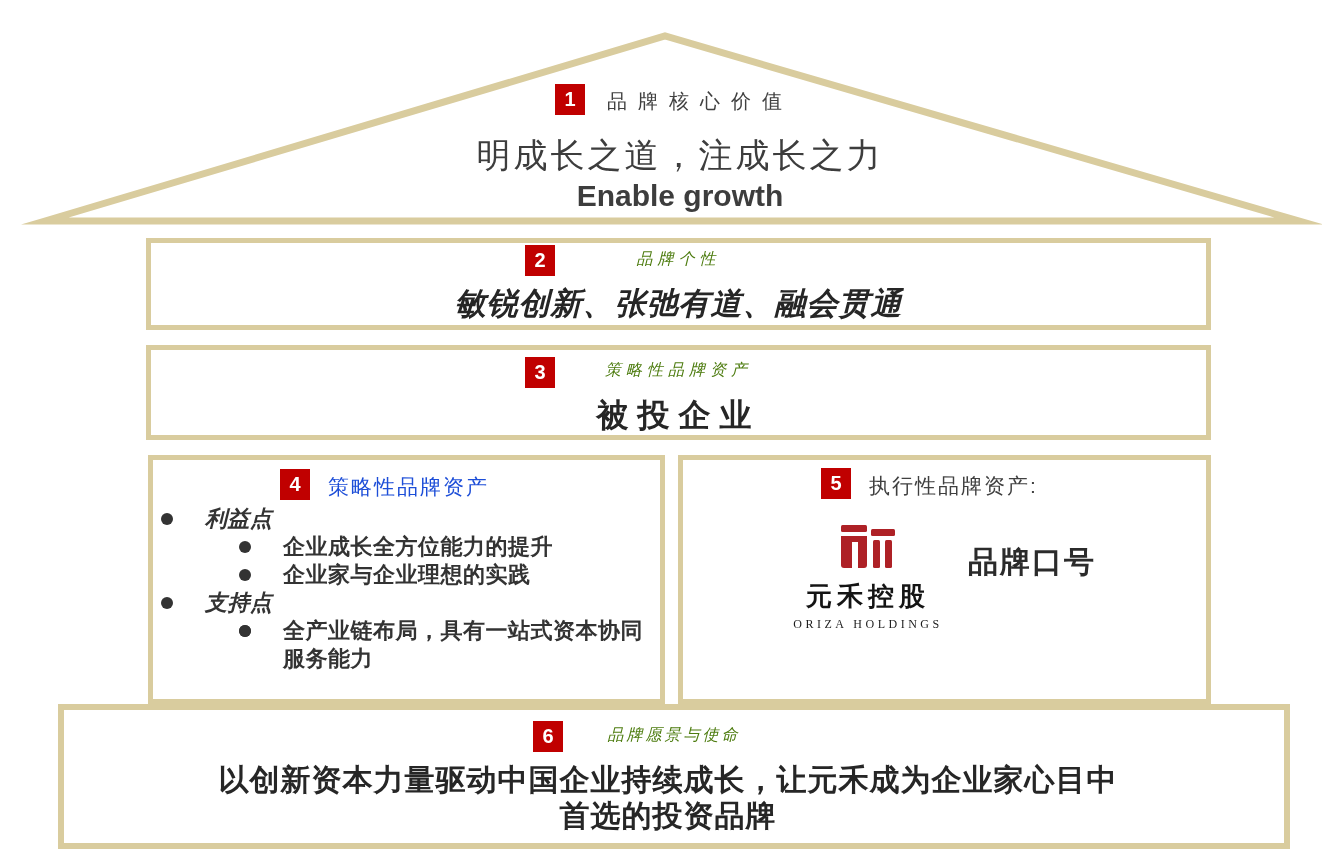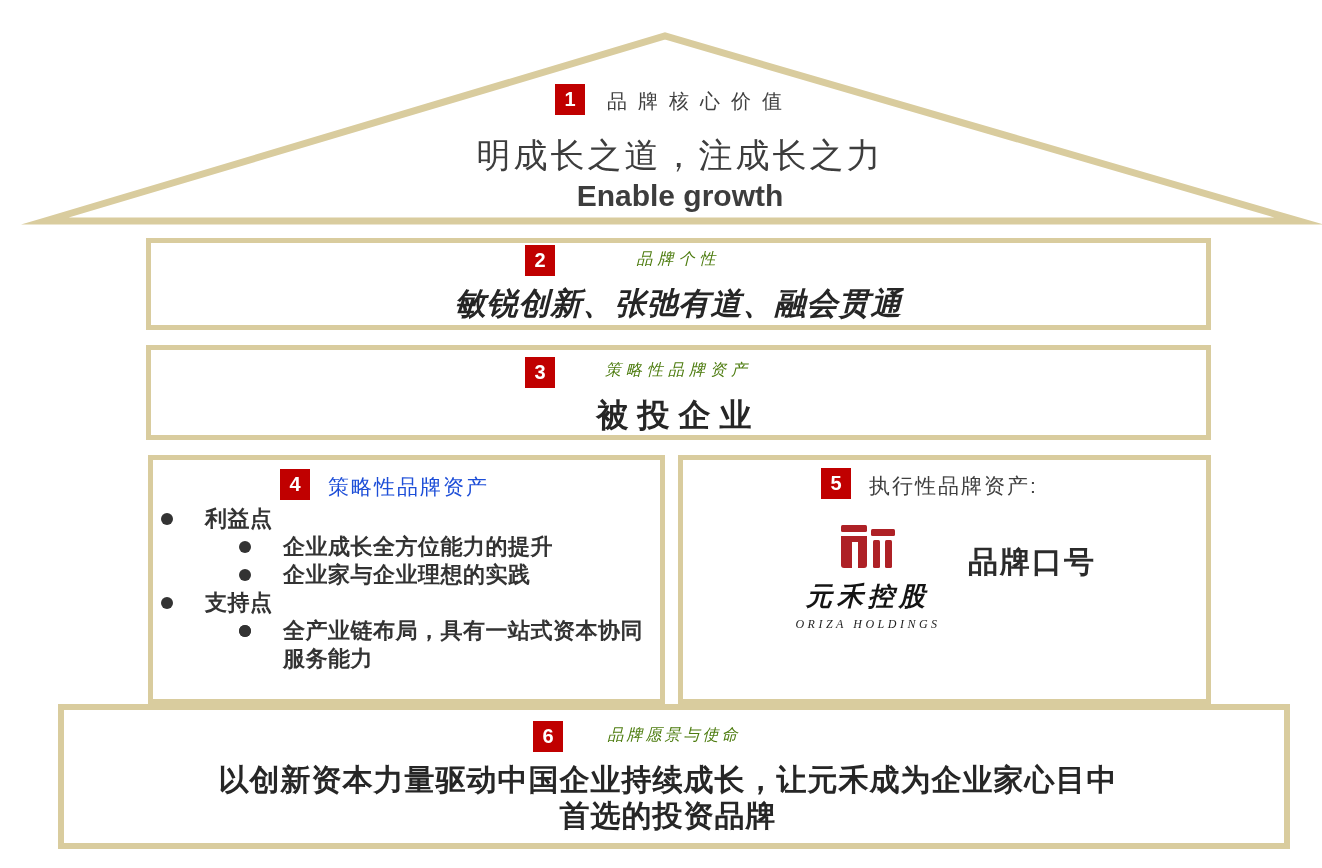--- a/index.html
+++ b/index.html
@@ -35,30 +35,30 @@
   .band3 .badge-abs{left:374px;top:7px;}
   .band3 .band-label{top:10px;}
   .band3 .stmt3{position:absolute;left:0;right:0;top:44px;font-size:32px;letter-spacing:9px;}
   
   .box4{left:148px;top:455px;width:517px;height:249px;}
   .box4 .badge-abs{left:127px;top:9px;}
   .box4 .box-label{position:absolute;left:175px;top:13px;font-size:21px;letter-spacing:2px;color:#1d4ed8;}
   .bullets{position:absolute;left:0;top:45px;right:0;margin:0;padding:0;list-style:none;}
   .bullets li{position:relative;font-weight:bold;font-size:22px;line-height:28px;
     color:#333333;letter-spacing:.5px;padding-right:8px;}
-  .bullets li.lvl1{padding-left:52px;}
+  .bullets li.lvl1{padding-left:52px;font-style:italic;}
   .bullets li.lvl2{padding-left:130px;}
   .dot{position:absolute;top:8px;width:12px;height:12px;border-radius:50%;background:#333333;}
   .lvl1 .dot{left:8px;}
   .lvl2 .dot{left:86px;}
   
   .box5{left:678px;top:455px;width:533px;height:249px;}
   .box5 .badge-abs{left:138px;top:8px;}
   .box5 .box-label{position:absolute;left:186px;top:12px;font-size:21px;letter-spacing:2px;color:#404040;}
-  .logo-block{position:absolute;left:100px;top:60px;width:170px;text-align:center;font-style:italic;}
+  .logo-block{position:absolute;left:100px;top:60px;width:170px;text-align:center;}
   .logo-cn{font-family:"Liberation Serif",serif;font-weight:bold;font-size:26px;
     letter-spacing:5px;color:#141414;margin-top:5px;}
   .logo-en{font-family:"Liberation Serif",serif;font-size:12px;letter-spacing:3.5px;
     color:#1c1c1c;margin-top:3px;}
   .slogan{position:absolute;left:234px;top:82px;width:230px;text-align:center;
     font-family:"Liberation Serif",serif;font-weight:bold;font-size:30px;
     letter-spacing:2px;color:#2b2b2b;}
   
   .band6{left:58px;top:704px;width:1232px;height:145px;border-width:6px;}
   .band6 .badge-abs{left:469px;top:11px;}

